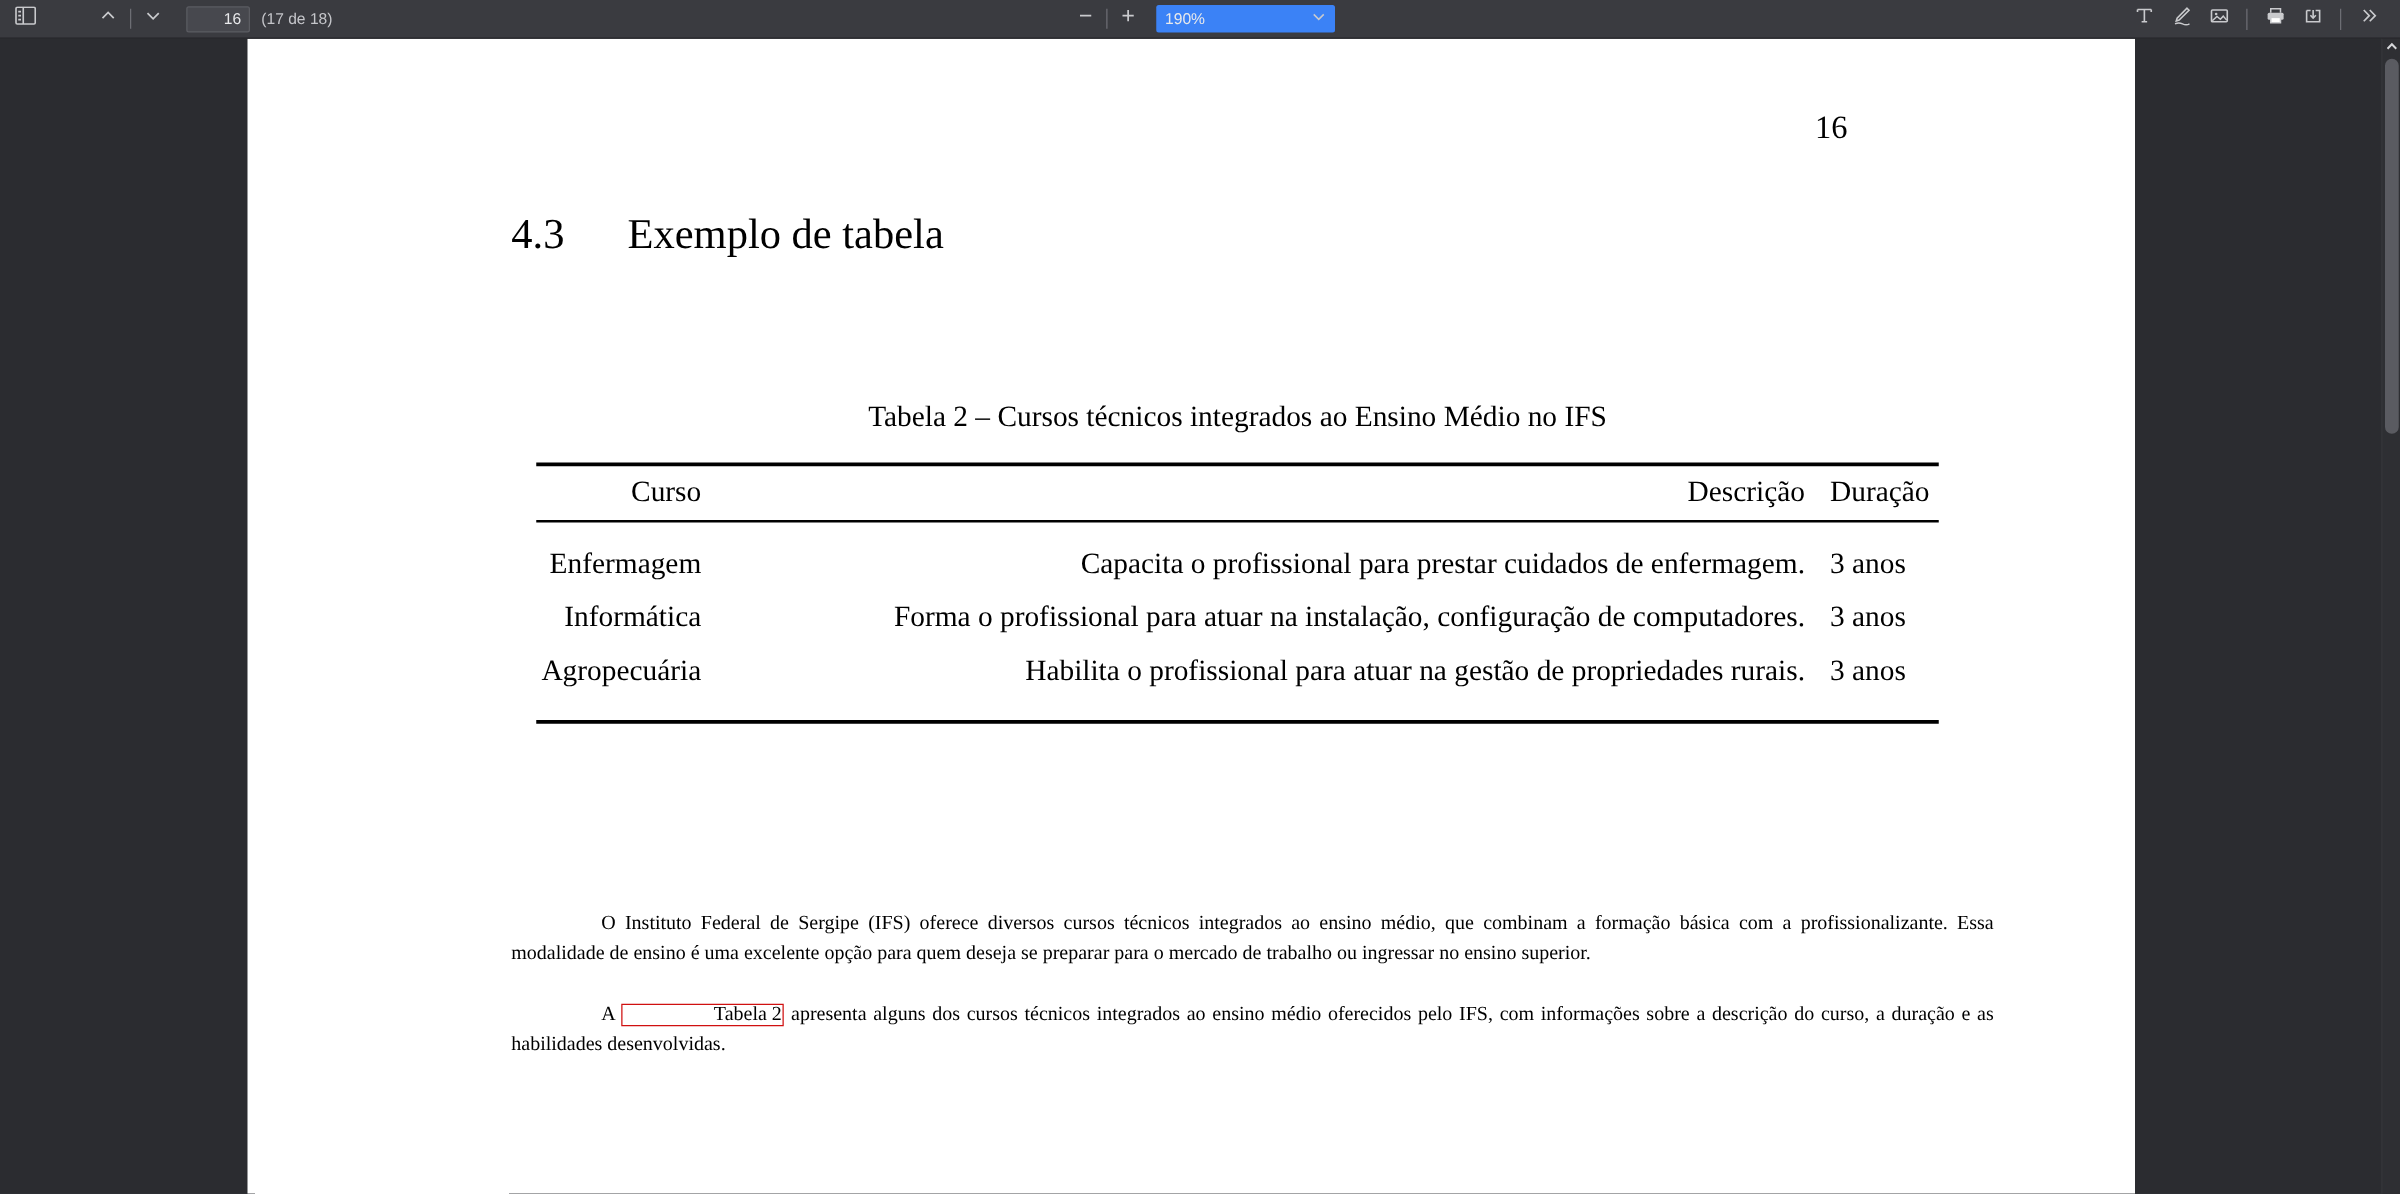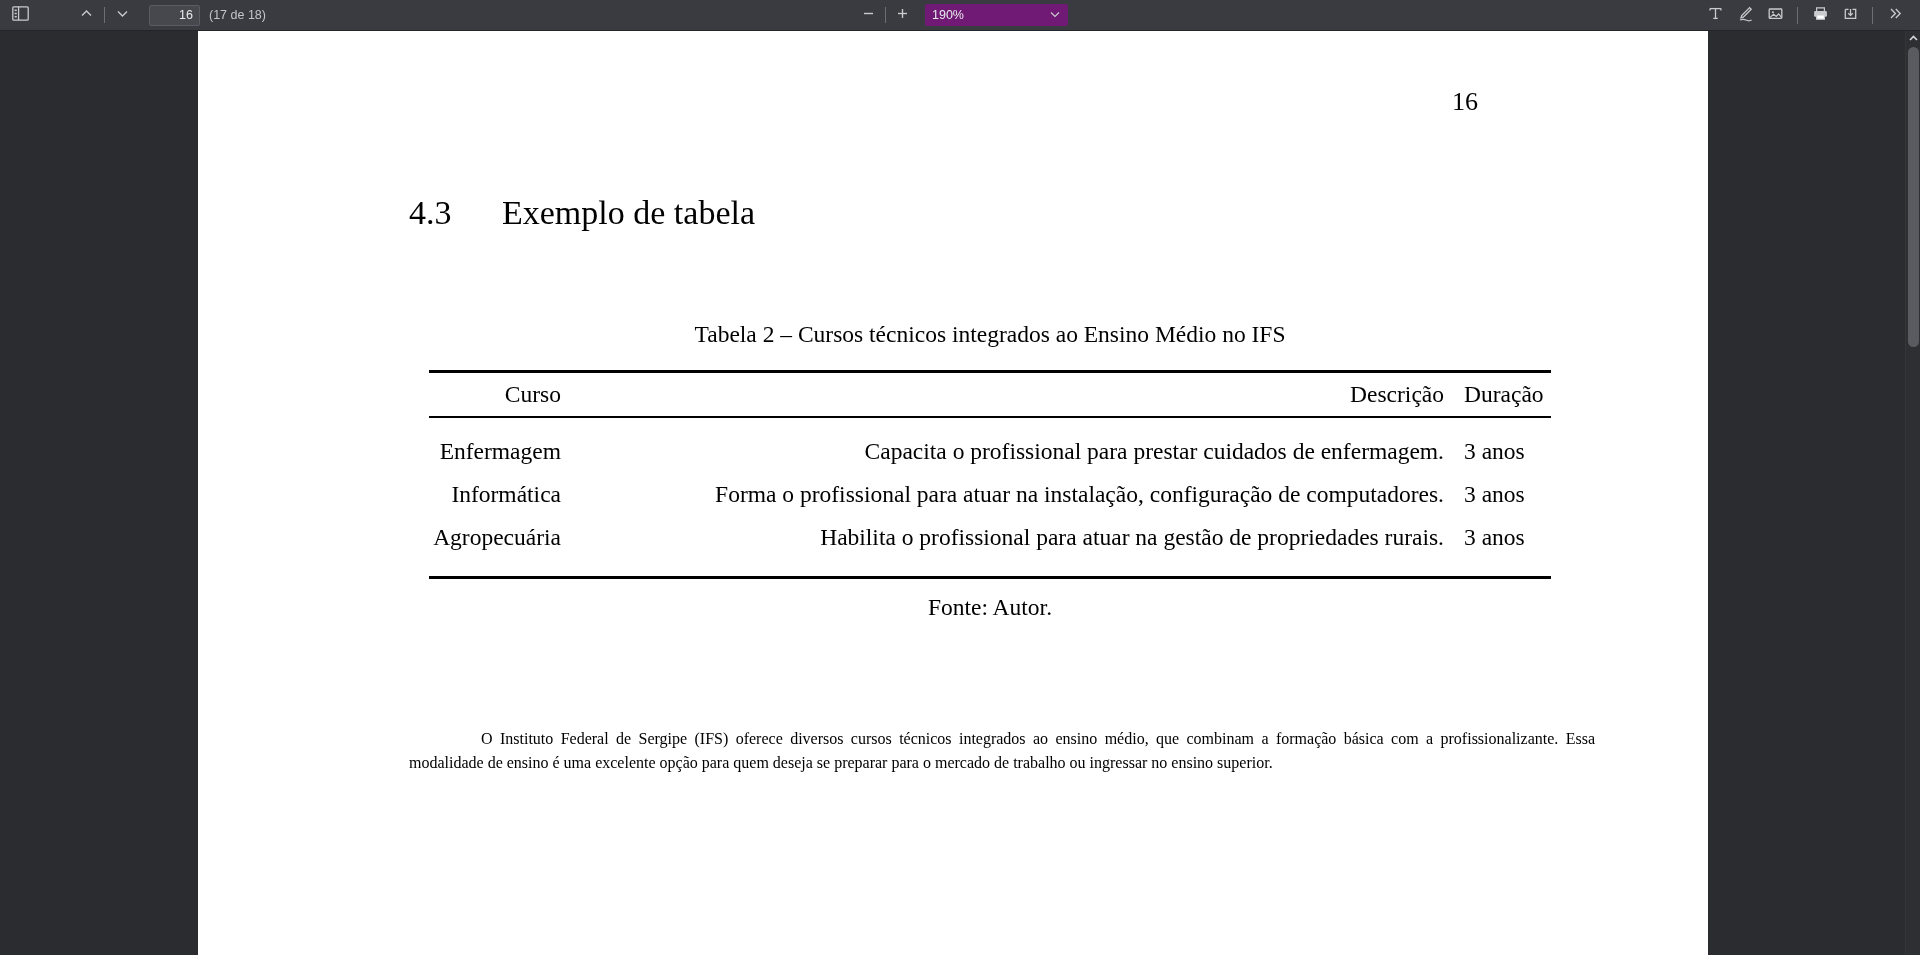--- a/index.html
+++ b/index.html
@@ -81,21 +81,21 @@
   #zoom-sep {
     width: 1px;
     height: 16px;
     background: #6d6e74;
     margin: 0 4px;
   }
   #zoom-select {
     margin-left: 10px;
     width: 143px;
     height: 22px;
-    background: #701a75;
+    background: #3b82f6;
     border: none;
     border-radius: 2px;
     display: flex;
     align-items: center;
     padding: 4px 7px;
     cursor: pointer;
   }
   #zoom-value {
     flex: 1;
     color: #e8e9eb;
@@ -183,21 +183,21 @@
   #section-heading {
     position: absolute;
     left: 211px;
     top: 138px;
     font-family: "Liberation Serif", serif;
     font-size: 34px;
     color: #000;
     display: flex;
     align-items: baseline;
   }
-  #sec-num { width: 93px; margin-top: 25px; }
+  #sec-num { width: 93px; }
 
   
   #table-block {
     position: absolute;
     left: 231px;
     top: 242px;
     width: 1122px;
     font-family: "Liberation Serif", serif;
     color: #000;
     margin-top: 48px;
@@ -435,25 +435,25 @@
           <tr>
             <td class="col-curso">Agropecuária</td>
             <td class="col-desc">Habilita o profissional para atuar na gestão de propriedades rurais.</td>
             <td class="col-dur">3 anos</td>
           </tr>
         </tbody>
       </table>
 
       <div class="rule-thick"></div>
 
-      <div id="table-source">Fonte: Autor.</div>
     </div>
 
     <div id="body-text">
       <p class="para">O Instituto Federal de Sergipe (IFS) oferece diversos cursos técnicos integrados ao ensino médio, que combinam a formação básica com a profissionalizante. Essa modalidade de ensino é uma excelente opção para quem deseja se preparar para o mercado de trabalho ou ingressar no ensino superior.</p>
+      <p class="para"><span>A </span><span class="xref">Tabela 2</span><span> apresenta alguns dos cursos técnicos integrados ao ensino médio oferecidos pelo IFS, com informações sobre a descrição do curso, a duração e as habilidades desenvolvidas.</span></p>
     </div>
 
   </div>
 </div>
 
 <div id="scrollbar">
   <div id="sb-up">
     <span>
       <svg width="11" height="11" viewBox="0 0 11 11" fill="none" stroke="#d6d7da" stroke-width="1.6">
         <polyline points="2,7 5.5,3.4 9,7"></polyline>

